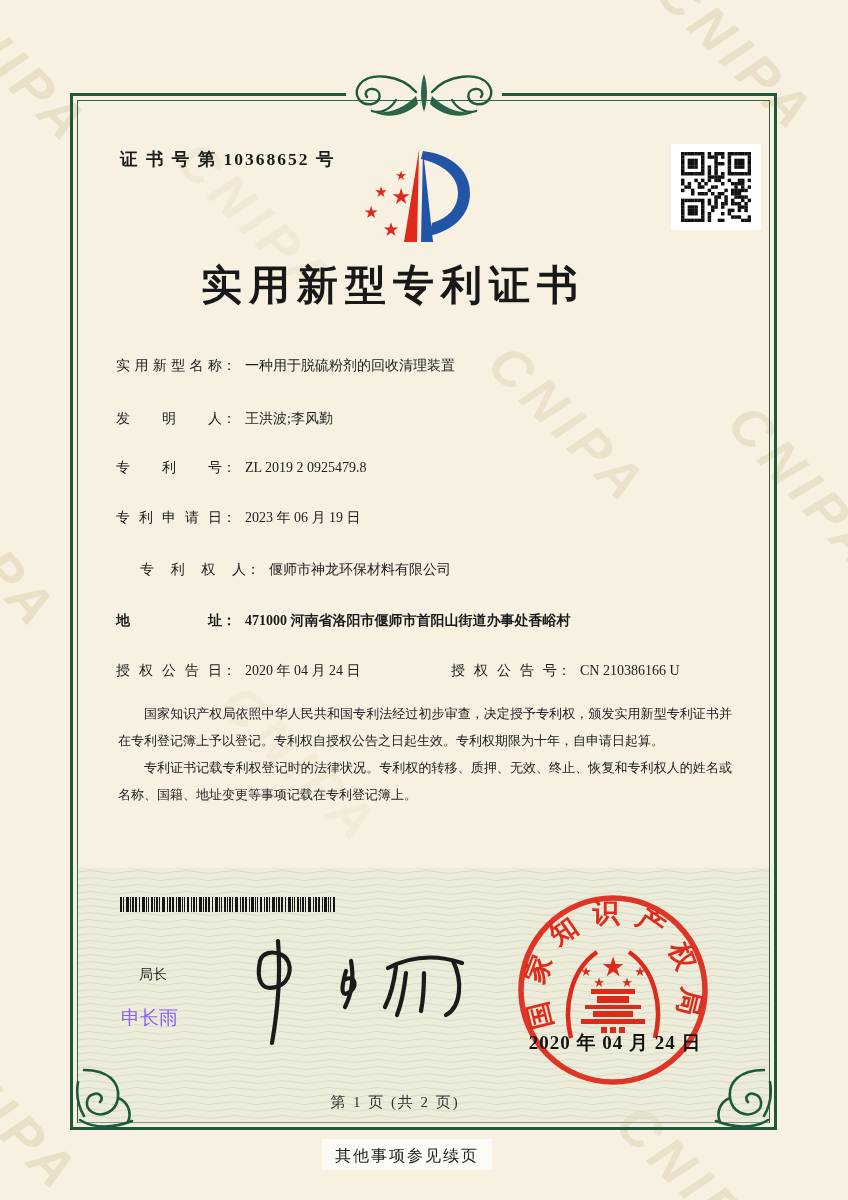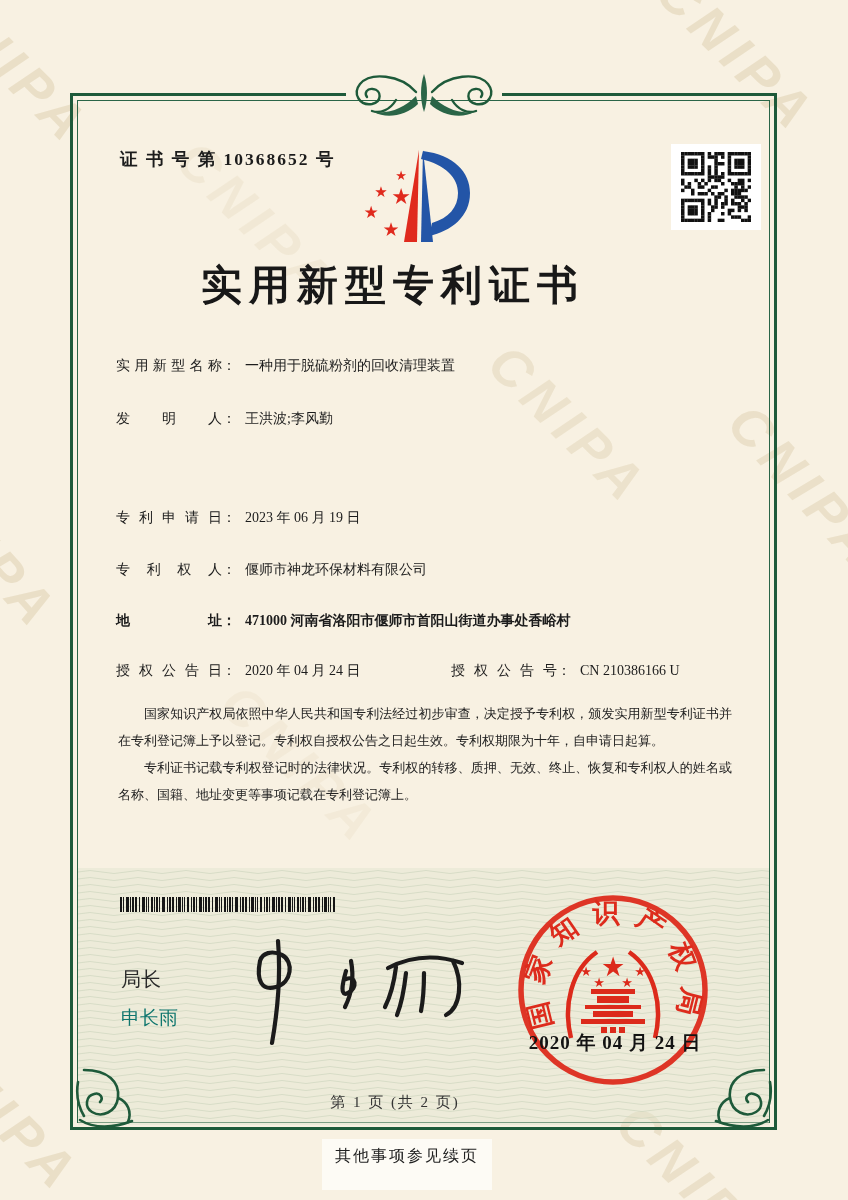--- a/index.html
+++ b/index.html
@@ -40,31 +40,31 @@
   .frow{position:absolute; left:116px; width:630px; font-size:14px; white-space:nowrap;}
   .flabel{display:inline-block; width:106px; text-align:justify; text-align-last:justify; vertical-align:top;}
   .fvalue{margin-left:9px;}
   .pair2{position:absolute; left:335px; top:0;}
   .paras{
     position:absolute; left:118px; top:700px; width:614px;
     font-size:13px; line-height:27px; text-align:justify; color:#222;
   }
   .paras p{margin:0; text-indent:2em;}
   .barcode{position:absolute; left:120px; top:897px;}
-  .signer-title{position:absolute; left:121px; top:966px; font-family:"Liberation Sans","DejaVu Sans",sans-serif; font-size:20px; color:#2a2a2a;}
-  .signer-name{position:absolute; left:121px; top:1005px; font-family:Liberation Sans, sans-serif; font-size:19px; color:#0f766e;}
+  .signer-title{position:absolute; left:139px; top:966px; font-family:"Liberation Sans","DejaVu Sans",sans-serif; font-size:14px; color:#2a2a2a;}
+  .signer-name{position:absolute; left:121px; top:1005px; font-family:Liberation Sans, sans-serif; font-size:19px; color:#8b5cf6;}
   .signature{position:absolute; left:238px; top:935px;}
   .seal{position:absolute; left:513px; top:890px;}
   .seal-date{
     position:absolute; left:520px; top:1030px; width:190px; text-align:center;
     font-size:19px; letter-spacing:1px; color:#131313; font-weight:600;
   }
   .pageno{position:absolute; left:60px; top:1093px; width:670px; text-align:center; font-size:15px; letter-spacing:2px; color:#333;}
   .note{
-    position:absolute; left:322px; top:1139px; width:170px; height:51px;
+    position:absolute; left:322px; top:1139px; width:170px; height:31px;
     background:#fdfbf5; text-align:center; line-height:33px; font-size:16px;
     letter-spacing:2px; color:#222; z-index:3;
   }
   .ornament{position:absolute; z-index:4;}
 </style>
 </head>
 <body>
 
 <div class="page">
 
@@ -394,24 +394,27 @@
     </div>
 
     <div class="title">实用新型专利证书</div>
 
     <div class="frow" style="top:357px;">
       <span class="flabel">实用新型名称</span><span>：</span><span class="fvalue">一种用于脱硫粉剂的回收清理装置</span>
     </div>
     <div class="frow" style="top:410px;">
       <span class="flabel">发明人</span><span>：</span><span class="fvalue">王洪波;李风勤</span>
     </div>
+    <div class="frow" style="top:459px;">
+      <span class="flabel">专利号</span><span>：</span><span class="fvalue">ZL 2019 2 0925479.8</span>
+    </div>
     <div class="frow" style="top:509px;">
       <span class="flabel">专利申请日</span><span>：</span><span class="fvalue">2023 年 06 月 19 日</span>
     </div>
-    <div class="frow" style="top:561px;">
+    <div class="frow" style="top:561px;margin-left:24px;">
       <span class="flabel">专利权人</span><span>：</span><span class="fvalue">偃师市神龙环保材料有限公司</span>
     </div>
     <div class="frow" style="top:612px;font-weight:bold;">
       <span class="flabel">地址</span><span>：</span><span class="fvalue">471000 河南省洛阳市偃师市首阳山街道办事处香峪村</span>
     </div>
 
     <div class="frow" style="top:662px;">
       <span class="flabel">授权公告日</span><span>：</span><span class="fvalue">2020 年 04 月 24 日</span>
       <span class="pair2">
         <span class="flabel">授权公告号</span><span>：</span><span class="fvalue">CN 210386166 U</span>

